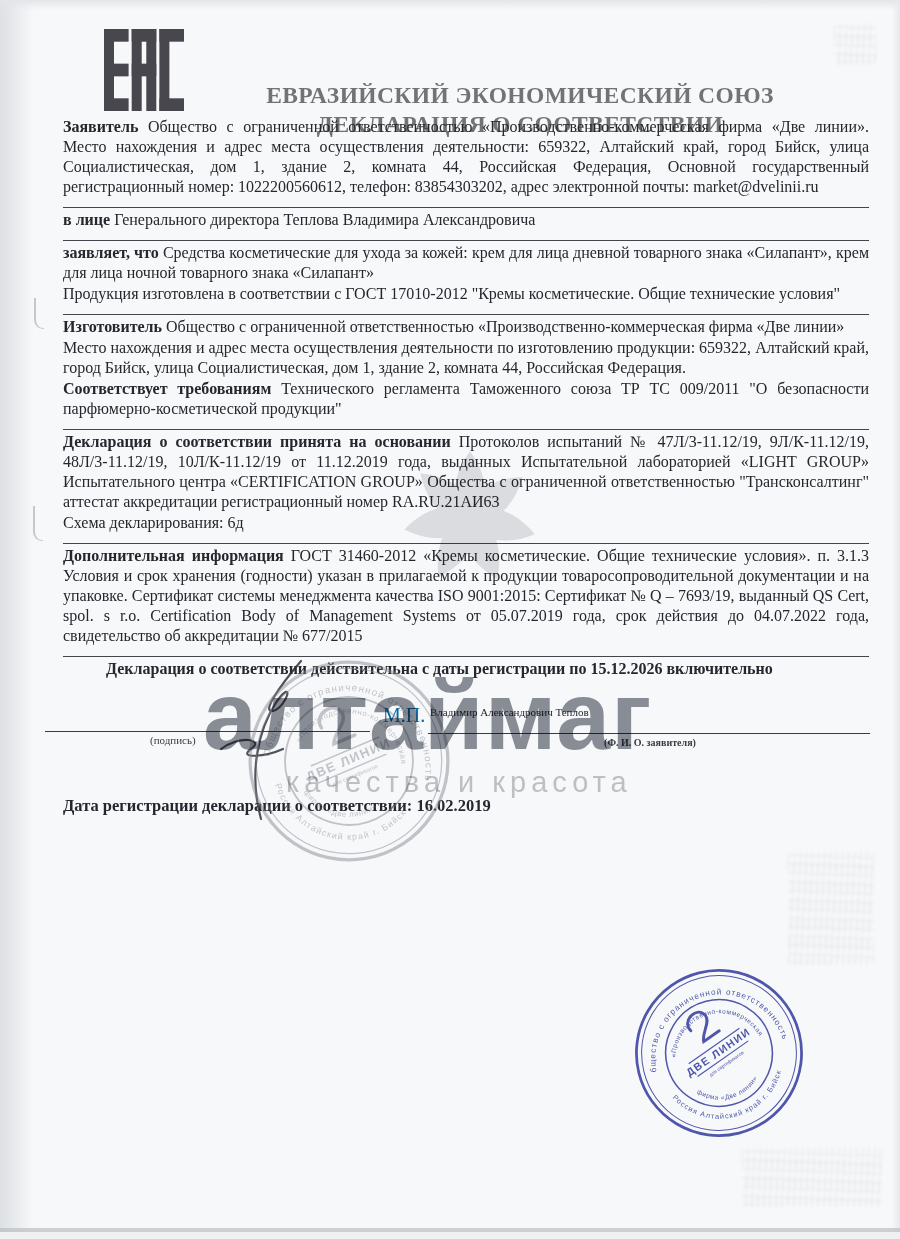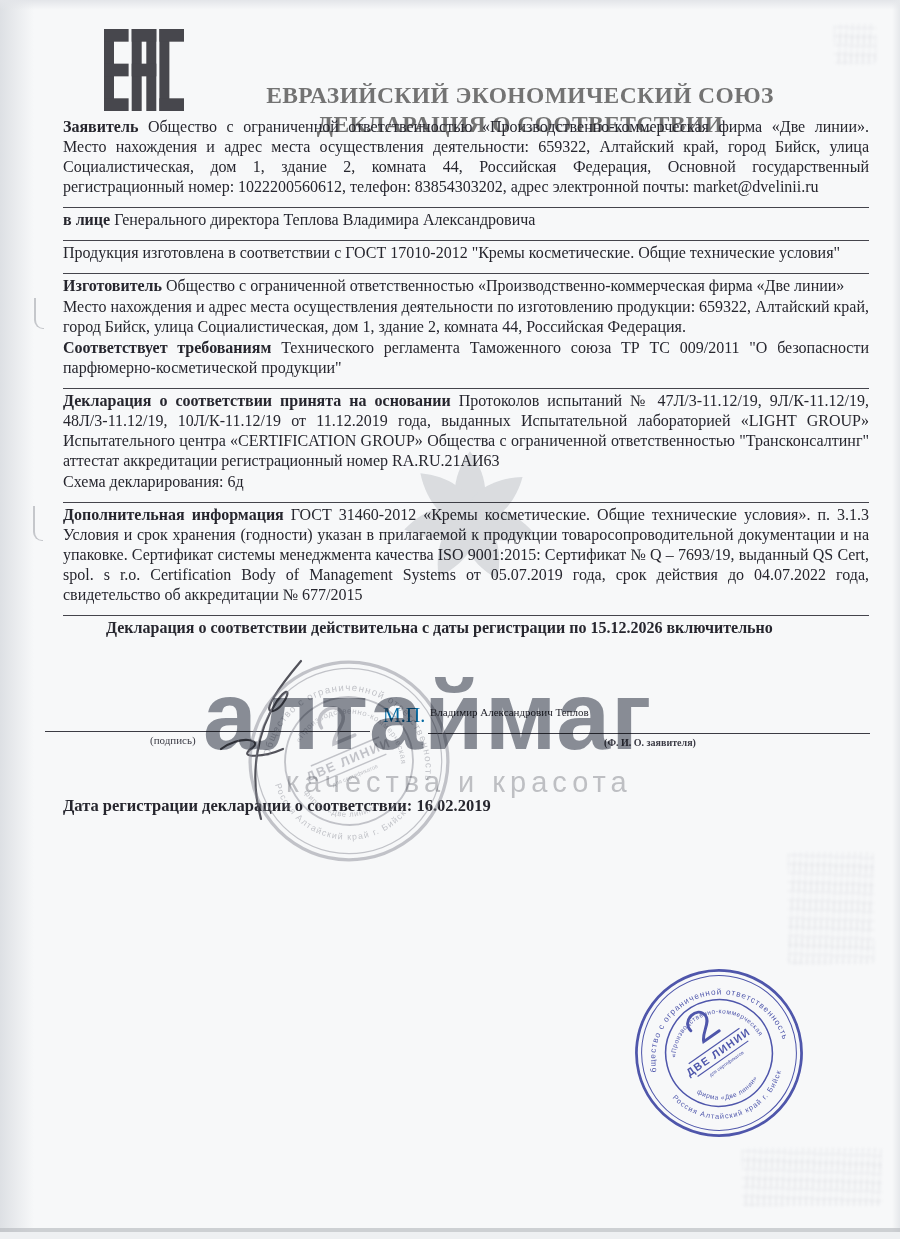--- a/index.html
+++ b/index.html
@@ -90,20 +90,21 @@
   </div>
 
   <div class="title">
     <div>ЕВРАЗИЙСКИЙ ЭКОНОМИЧЕСКИЙ СОЮЗ</div>
     <div>ДЕКЛАРАЦИЯ О СООТВЕТСТВИИ</div>
   </div>
 
   <div class="content">
     <p class="para u"><span class="lead">Заявитель</span> <span>Общество с ограниченной ответственностью «Производственно-коммерческая фирма «Две линии». Место нахождения и адрес места осуществления деятельности: 659322, Алтайский край, город Бийск, улица Социалистическая, дом 1, здание 2, комната 44, Российская Федерация, Основной государственный регистрационный номер: 1022200560612, телефон: 83854303202, адрес электронной почты: market@dvelinii.ru</span></p>
     <p class="para u"><span class="lead">в лице</span> <span>Генерального директора Теплова Владимира Александровича</span></p>
+    <p class="para"><span class="lead">заявляет, что</span> <span>Средства косметические для ухода за кожей: крем для лица дневной товарного знака «Силапант», крем для лица ночной товарного знака «Силапант»</span></p>
     <p class="para u"><span>Продукция изготовлена в соответствии с ГОСТ 17010-2012 "Кремы косметические. Общие технические условия"</span></p>
     <p class="para"><span class="lead">Изготовитель</span> <span>Общество с ограниченной ответственностью «Производственно-коммерческая фирма «Две линии»</span></p>
     <p class="para"><span>Место нахождения и адрес места осуществления деятельности по изготовлению продукции: 659322, Алтайский край, город Бийск, улица Социалистическая, дом 1, здание 2, комната 44, Российская Федерация.</span></p>
     <p class="para u"><span class="lead">Соответствует требованиям</span> <span>Технического регламента Таможенного союза ТР ТС 009/2011 "О безопасности парфюмерно-косметической продукции"</span></p>
     <p class="para gap"><span class="lead">Декларация о соответствии принята на основании</span> <span>Протоколов испытаний № 47Л/3-11.12/19, 9Л/К-11.12/19, 48Л/3-11.12/19, 10Л/К-11.12/19 от 11.12.2019 года, выданных Испытательной лабораторией «LIGHT GROUP» Испытательного центра «CERTIFICATION GROUP» Общества с ограниченной ответственностью "Трансконсалтинг" аттестат аккредитации регистрационный номер RA.RU.21АИ63</span></p>
     <p class="para u"><span>Схема декларирования: 6д</span></p>
     <p class="para u gap"><span class="lead">Дополнительная информация</span> <span>ГОСТ 31460-2012 «Кремы косметические. Общие технические условия». п. 3.1.3 Условия и срок хранения (годности) указан в прилагаемой к продукции товаросопроводительной документации и на упаковке. Сертификат системы менеджмента качества ISO 9001:2015: Сертификат № Q – 7693/19, выданный QS Cert, spol. s r.o. Certification Body of Management Systems от 05.07.2019 года, срок действия до 04.07.2022 года, свидетельство об аккредитации № 677/2015</span></p>
     <p class="para boldline"><span class="lead">Декларация о соответствии действительна с даты регистрации по 15.12.2026 включительно</span></p>
   </div>
 

